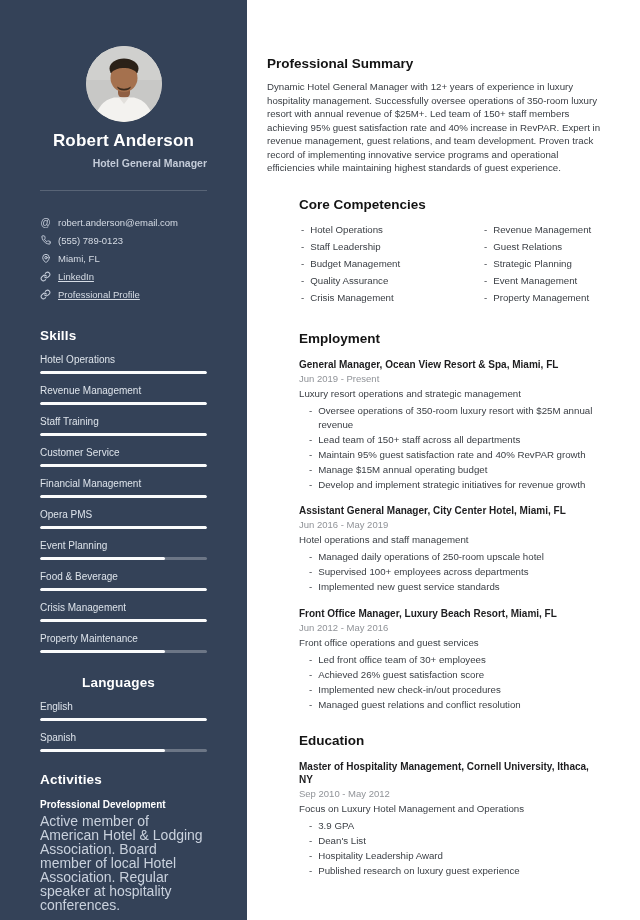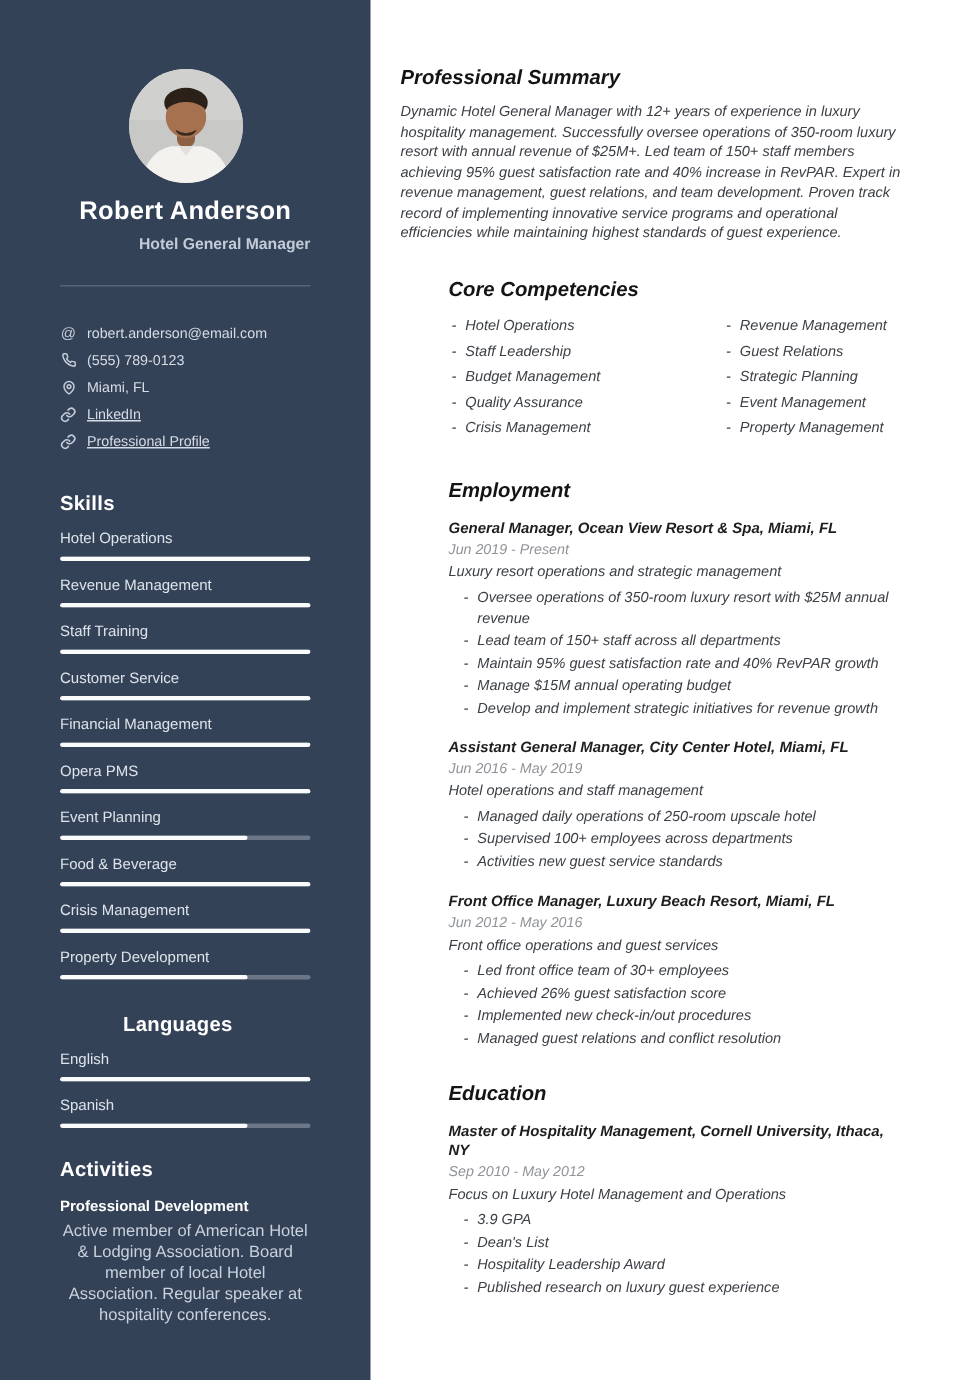--- a/index.html
+++ b/index.html
@@ -23,24 +23,24 @@
   .ctext.u{text-decoration:underline;cursor:pointer;}
   .side-h{font-size:13.5px;font-weight:bold;color:#fff;letter-spacing:.2px;}
   .skills-h{margin-top:28px;}
   .skill{margin-top:11px;}
   .skill-label{font-size:10px;color:#dde3ea;margin-bottom:6px;}
   .bar{height:3px;background:rgba(255,255,255,.28);border-radius:2px;overflow:hidden;}
   .fill{height:100%;background:#fafbfc;border-radius:2px;}
   .langs-h{margin-top:22px;padding-left:42px;}
   .acts-h{margin-top:20px;}
   .act-sub{margin-top:12px;font-size:10px;font-weight:bold;color:#fff;}
-  .act-text{margin-top:4px;font-size:11px;line-height:14px;color:#c9d1dd;text-align:center;}
+  .act-text{margin-top:4px;font-size:14px;line-height:14px;color:#c9d1dd;}
 
   
-  .main{flex:1;box-sizing:border-box;padding:44px 36px 0 20px;color:#3c4046;font-style:italic;}
+  .main{flex:1;box-sizing:border-box;padding:56px 36px 0 20px;color:#3c4046;}
   .m-h{font-size:13.5px;font-weight:bold;color:#141414;margin:0 0 9px 0;}
   .summary-text{font-size:9.7px;line-height:13.5px;color:#3c4046;margin:0;}
   .sect{margin-top:22px;margin-left:32px;}
   .comp-grid{display:grid;grid-template-columns:183px 1fr;column-gap:0;row-gap:5px;margin-top:12px;}
   .dash-item{display:flex;font-size:9.7px;color:#3c4046;line-height:12px;}
   .dash-item::before{content:"-";margin:0 6px 0 2px;color:#3c4046;}
   .job{margin-bottom:13px;}
   .job-title{font-size:10px;font-weight:bold;color:#1e1e20;line-height:13px;margin-bottom:2px;}
   .job-dates{font-size:9.5px;color:#909398;line-height:12px;margin-bottom:3px;}
   .job-sub{font-size:9.7px;color:#3c4046;line-height:12px;margin-bottom:4px;}
@@ -197,21 +197,21 @@
       </div>
 
       <div class="skill">
         <div class="skill-label">Crisis Management</div>
         <div class="bar">
           <div class="fill" style="width: 100%;"></div>
         </div>
       </div>
 
       <div class="skill">
-        <div class="skill-label">Property Development</div>
+        <div class="skill-label">Property Maintenance</div>
         <div class="bar">
           <div class="fill" style="width: 75%;"></div>
         </div>
       </div>
 
     <div class="side-h langs-h">Languages</div>
 
       <div class="skill">
         <div class="skill-label">English</div>
         <div class="bar">
@@ -332,21 +332,21 @@
               <div class="bullet">
               <span>Managed daily operations of 250-room upscale hotel</span>
             </div>
 
               <div class="bullet">
               <span>Supervised 100+ employees across departments</span>
             </div>
 
 
               <div class="bullet">
-              <span>Activities new guest service standards</span>
+              <span>Implemented new guest service standards</span>
             </div>
 
           </div>
         </div>
 
         <div class="job">
           <div class="job-title">Front Office Manager, Luxury Beach Resort, Miami, FL</div>
           <div class="job-dates">Jun 2012 - May 2016</div>
           <div class="job-sub">Front office operations and guest services</div>
           <div class="bullets">

